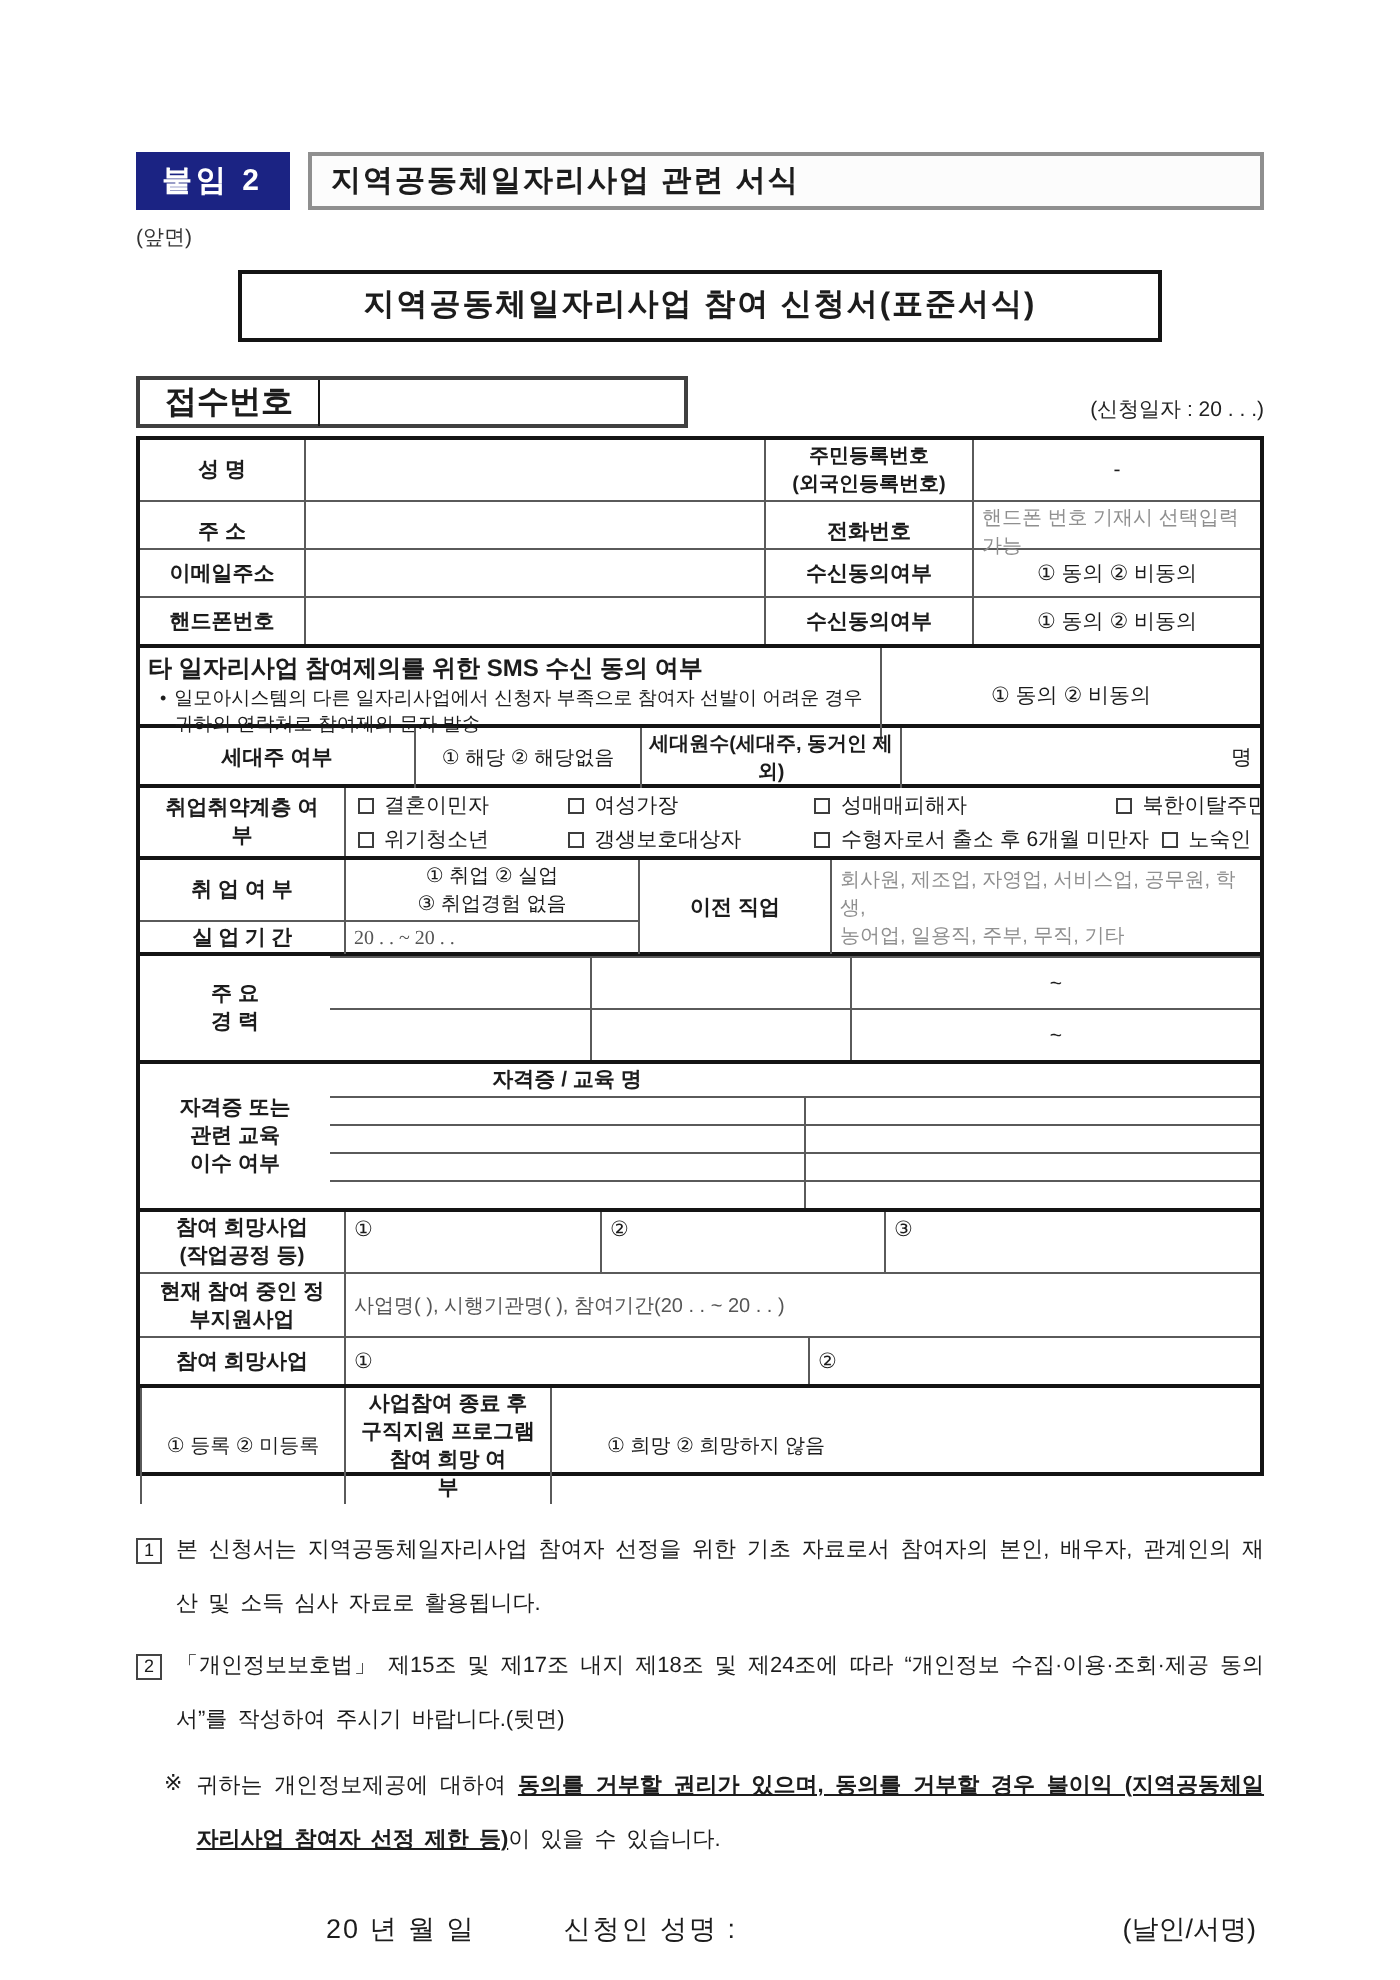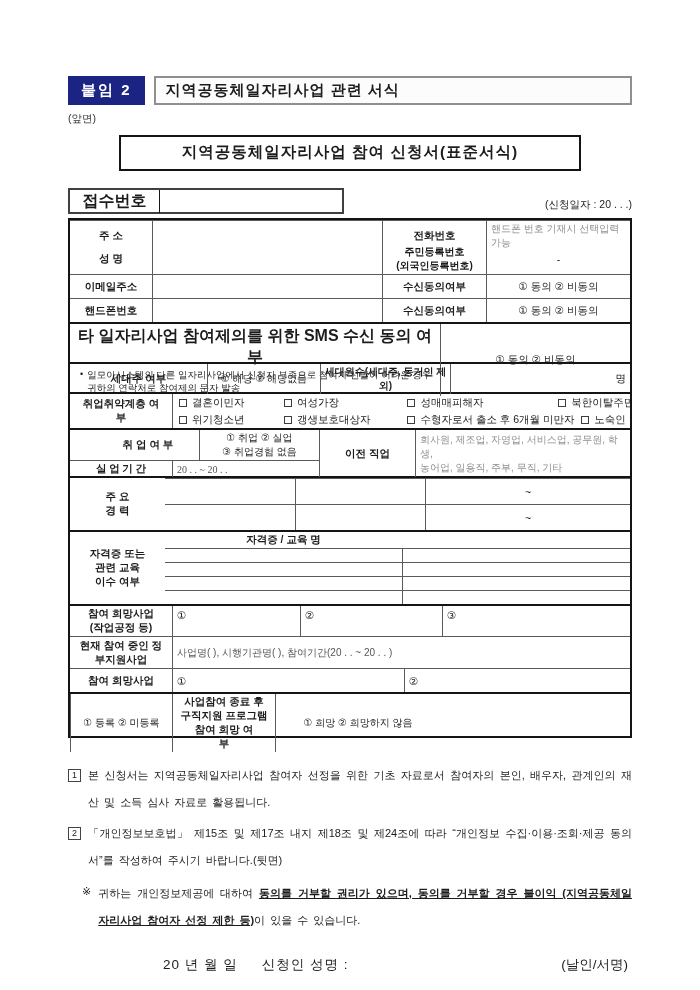--- a/index.html
+++ b/index.html
@@ -54,21 +54,21 @@
   .nmark { border:1px solid #444; font-size:9px; line-height:11px; padding:0 3px;
            align-self:flex-start; margin-top:7px; flex:0 0 auto; }
   .smark { align-self:flex-start; margin-top:5px; flex:0 0 auto; font-size:11px; }
   .ntext { flex:1; text-align:justify; line-height:2.45; word-spacing:2px; }
   .note.star { padding-left:14px; margin-top:6px; }
   .u { text-decoration:underline; font-weight:bold; }
 
   
   .sign-row { display:flex; align-items:baseline; margin-top:22px; font-size:13.5px; }
   .sign-date { margin-left:95px; letter-spacing:1px; }
-  .sign-app { margin-left:24px; letter-spacing:1px; }
+  .sign-app { margin-left:44px; letter-spacing:1px; }
   .sign-seal { margin-left:auto; margin-right:4px; }
 </style>
 </head>
 <body>
 
 <div class="page">
   <div class="content">
 
     <div class="hdr">
       <div class="badge">붙임 2</div>
@@ -80,52 +80,52 @@
     <div class="receipt-row">
       <div class="receipt-box">
         <div class="lab">접수번호</div>
         <div class="c nb"></div>
       </div>
       <div class="apply-date">(신청일자 : 20    .      .      .)</div>
     </div>
 
     <div class="ftable">
 
-      <div class="r" style="grid-template-columns:82px 230px 104px 1fr; height:24px;">
-        <div class="c nb lab">주    소</div>
-        <div class="c"></div>
-        <div class="c lab">전화번호</div>
-        <div class="c hint left">핸드폰 번호 기재시 선택입력 가능</div>
-      </div>
-
       <div class="r first" style="grid-template-columns:82px 230px 104px 1fr; height:30px;">
         <div class="c nb lab">성    명</div>
         <div class="c"></div>
         <div class="c lab pre small">주민등록번호
 (외국인등록번호)</div>
         <div class="c">-</div>
       </div>
 
       <div class="r" style="grid-template-columns:82px 230px 104px 1fr; height:24px;">
+        <div class="c nb lab">주    소</div>
+        <div class="c"></div>
+        <div class="c lab">전화번호</div>
+        <div class="c hint left">핸드폰 번호 기재시 선택입력 가능</div>
+      </div>
+
+      <div class="r" style="grid-template-columns:82px 230px 104px 1fr; height:24px;">
         <div class="c nb lab">이메일주소</div>
         <div class="c"></div>
         <div class="c lab">수신동의여부</div>
         <div class="c">① 동의      ② 비동의</div>
       </div>
 
       <div class="r" style="grid-template-columns:82px 230px 104px 1fr; height:24px;">
         <div class="c nb lab">핸드폰번호</div>
         <div class="c"></div>
         <div class="c lab">수신동의여부</div>
         <div class="c">① 동의      ② 비동의</div>
       </div>
 
       <div class="r thick" style="grid-template-columns:370px 1fr; height:40px;">
         <div class="c nb" style="flex-direction:column; align-items:flex-start; padding:2px 4px;">
-          <div class="lab" style="font-size:16px; padding:0;">타 일자리사업 참여제의를 위한 SMS 수신 동의 여부</div>
+          <div class="lab" style="font-size:12px; padding:0;">타 일자리사업 참여제의를 위한 SMS 수신 동의 여부</div>
           <div style="display:flex; gap:4px; padding-left:6px;">
             <span style="font-size:9px; line-height:13px;">•</span>
             <span class="pre" style="font-size:9.5px; line-height:13px; text-align:left;">일모아시스템의 다른 일자리사업에서 신청자 부족으로 참여자 선발이 어려운 경우
 귀하의 연락처로 참여제의 문자 발송</span>
           </div>
         </div>
         <div class="c">① 동의      ② 비동의</div>
       </div>
 
       <div class="r thick" style="grid-template-columns:137px 113px 130px 1fr; height:30px;">
@@ -174,21 +174,21 @@
             <span class="cbitem">
                 <span class="cb"></span>
                 <span>노숙인</span>
               </span>
           </div>
         </div>
       </div>
 
       <div class="r thick" style="grid-template-columns:249px 96px 1fr; height:48px;">
         <div class="sub nb">
-          <div class="subrow first" style="grid-template-columns:102px 1fr; flex:1.3;padding-left:27px;">
+          <div class="subrow first" style="grid-template-columns:102px 1fr; flex:1.3;">
             <div class="c nb lab">취 업 여 부</div>
             <div class="c pre small">① 취업          ② 실업
 ③ 취업경험 없음</div>
           </div>
           <div class="subrow" style="grid-template-columns:102px 1fr; flex:1;font-family:Liberation Serif, serif;">
             <div class="c nb lab">실 업 기 간</div>
             <div class="c left small" style="color:#555;">20  .    .    ~  20  .    .</div>
           </div>
         </div>
         <div class="c lab">이전 직업</div>

